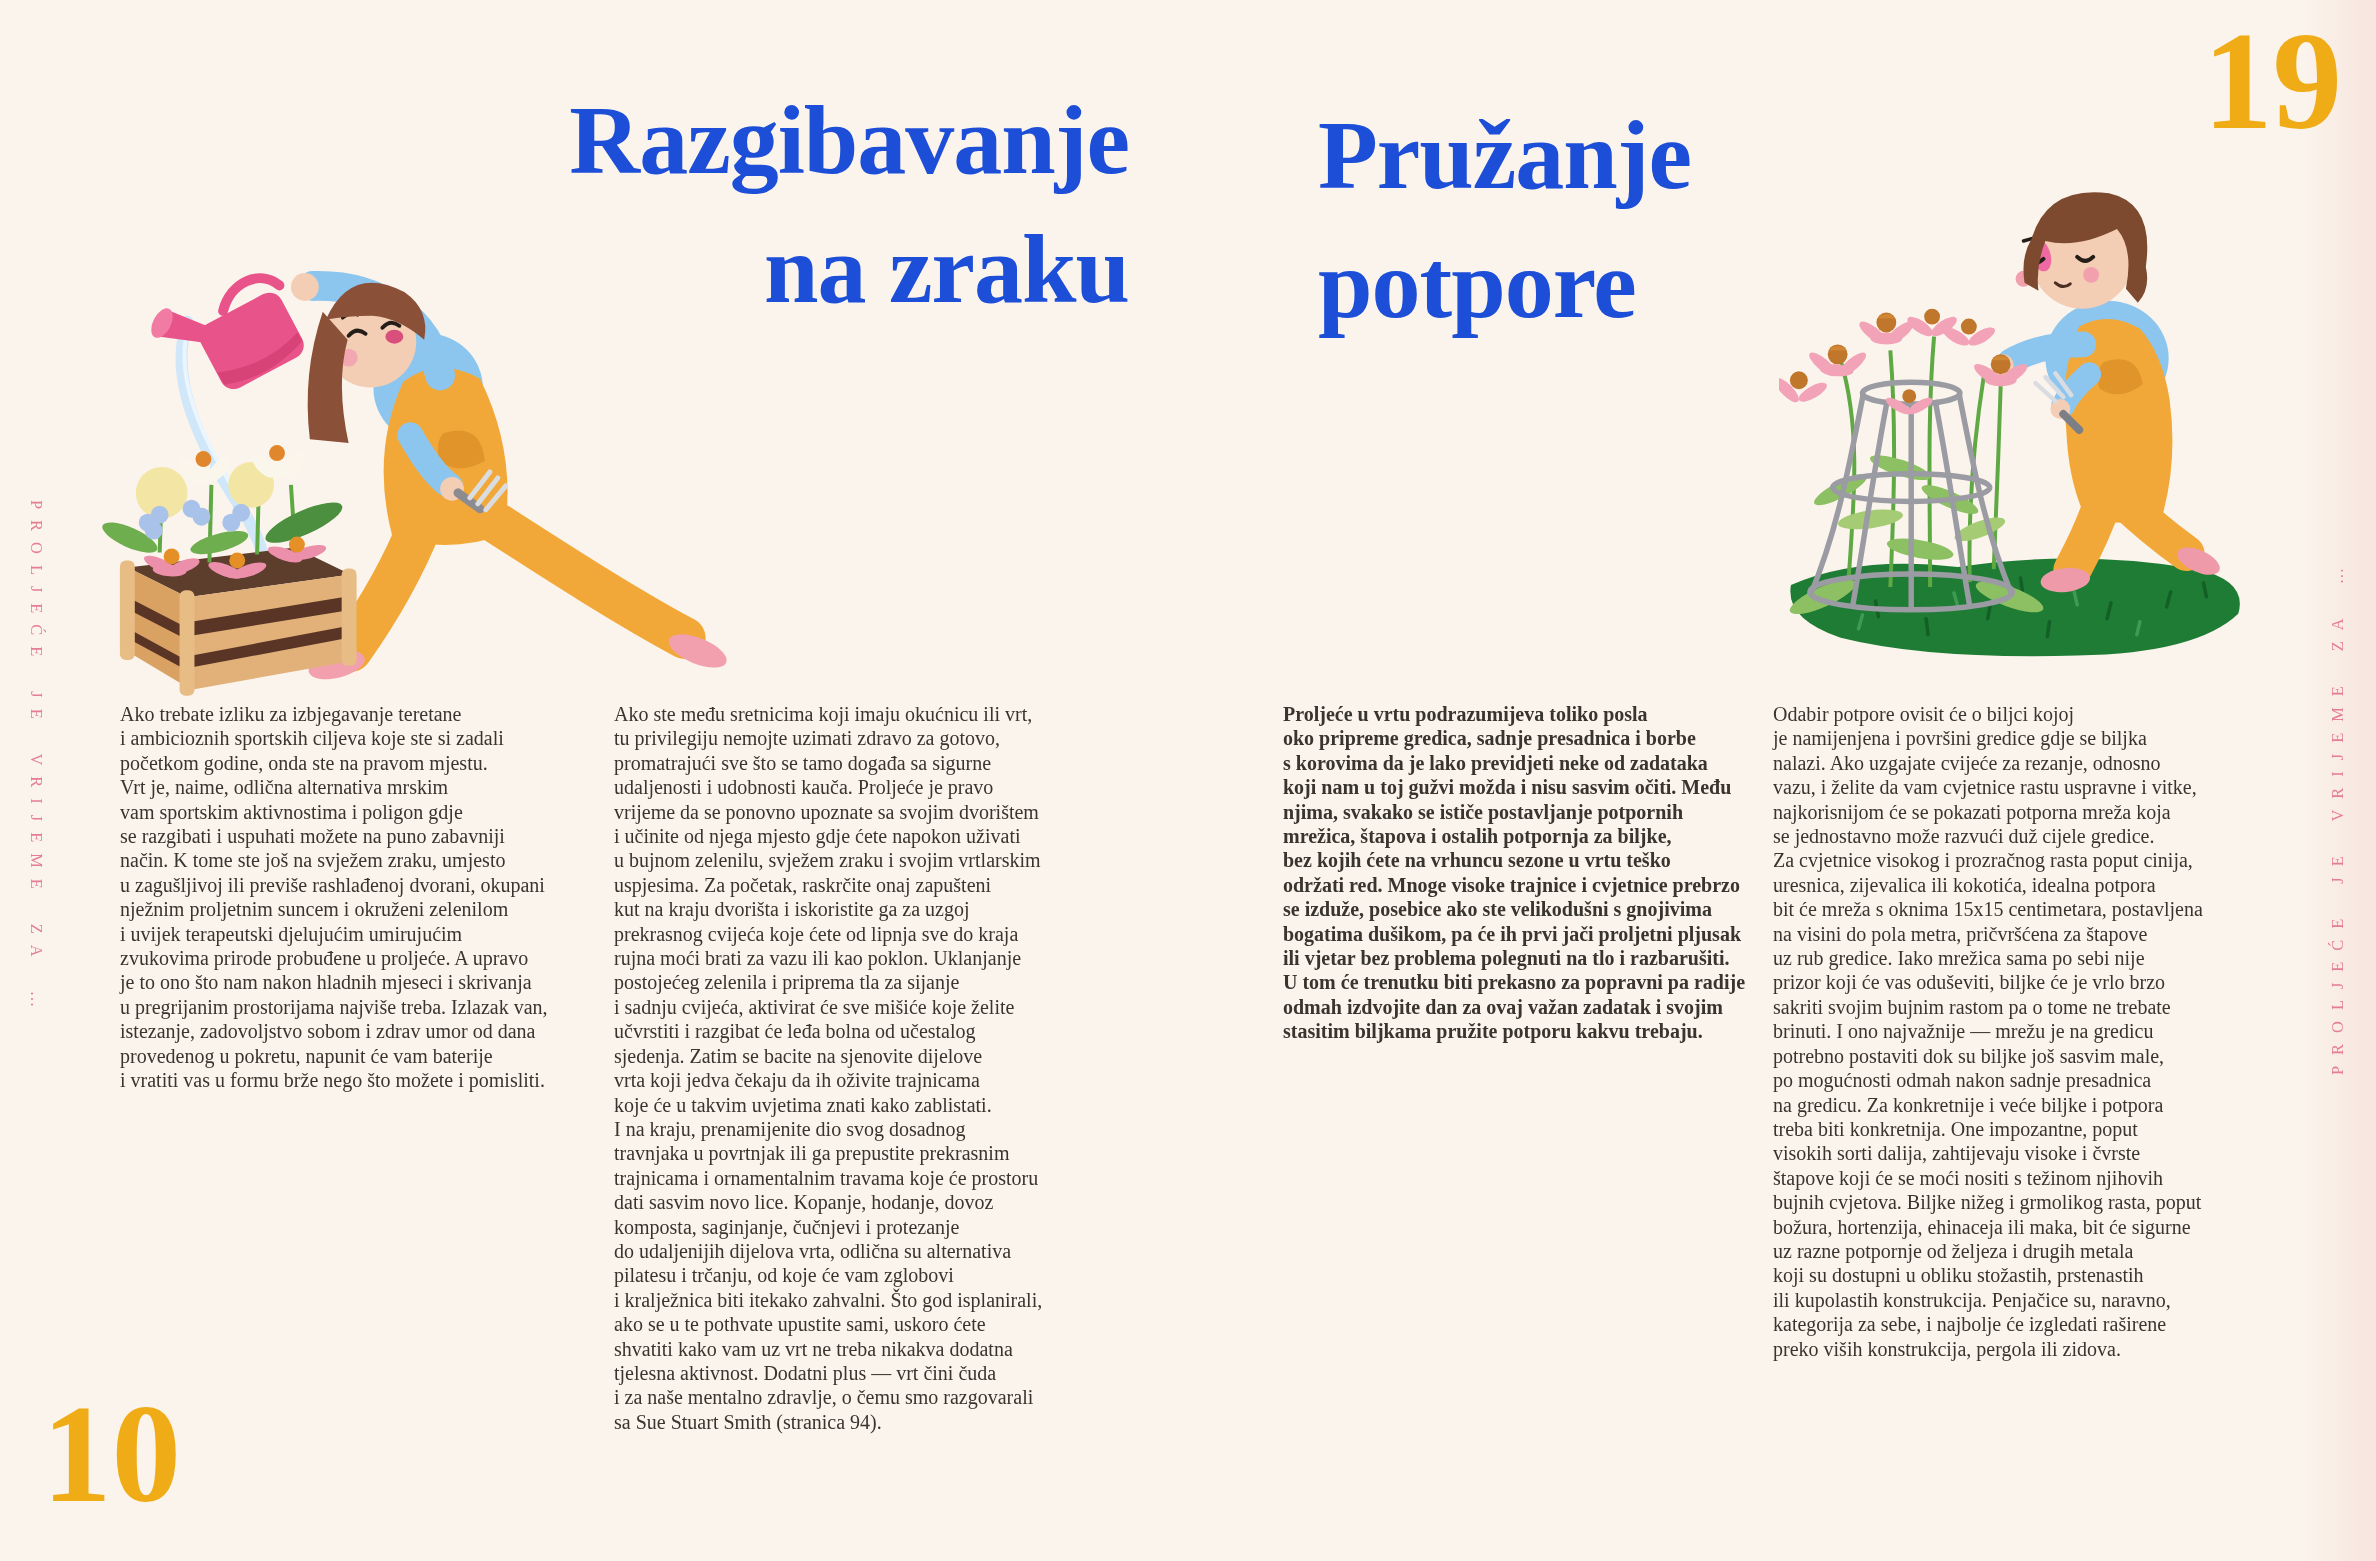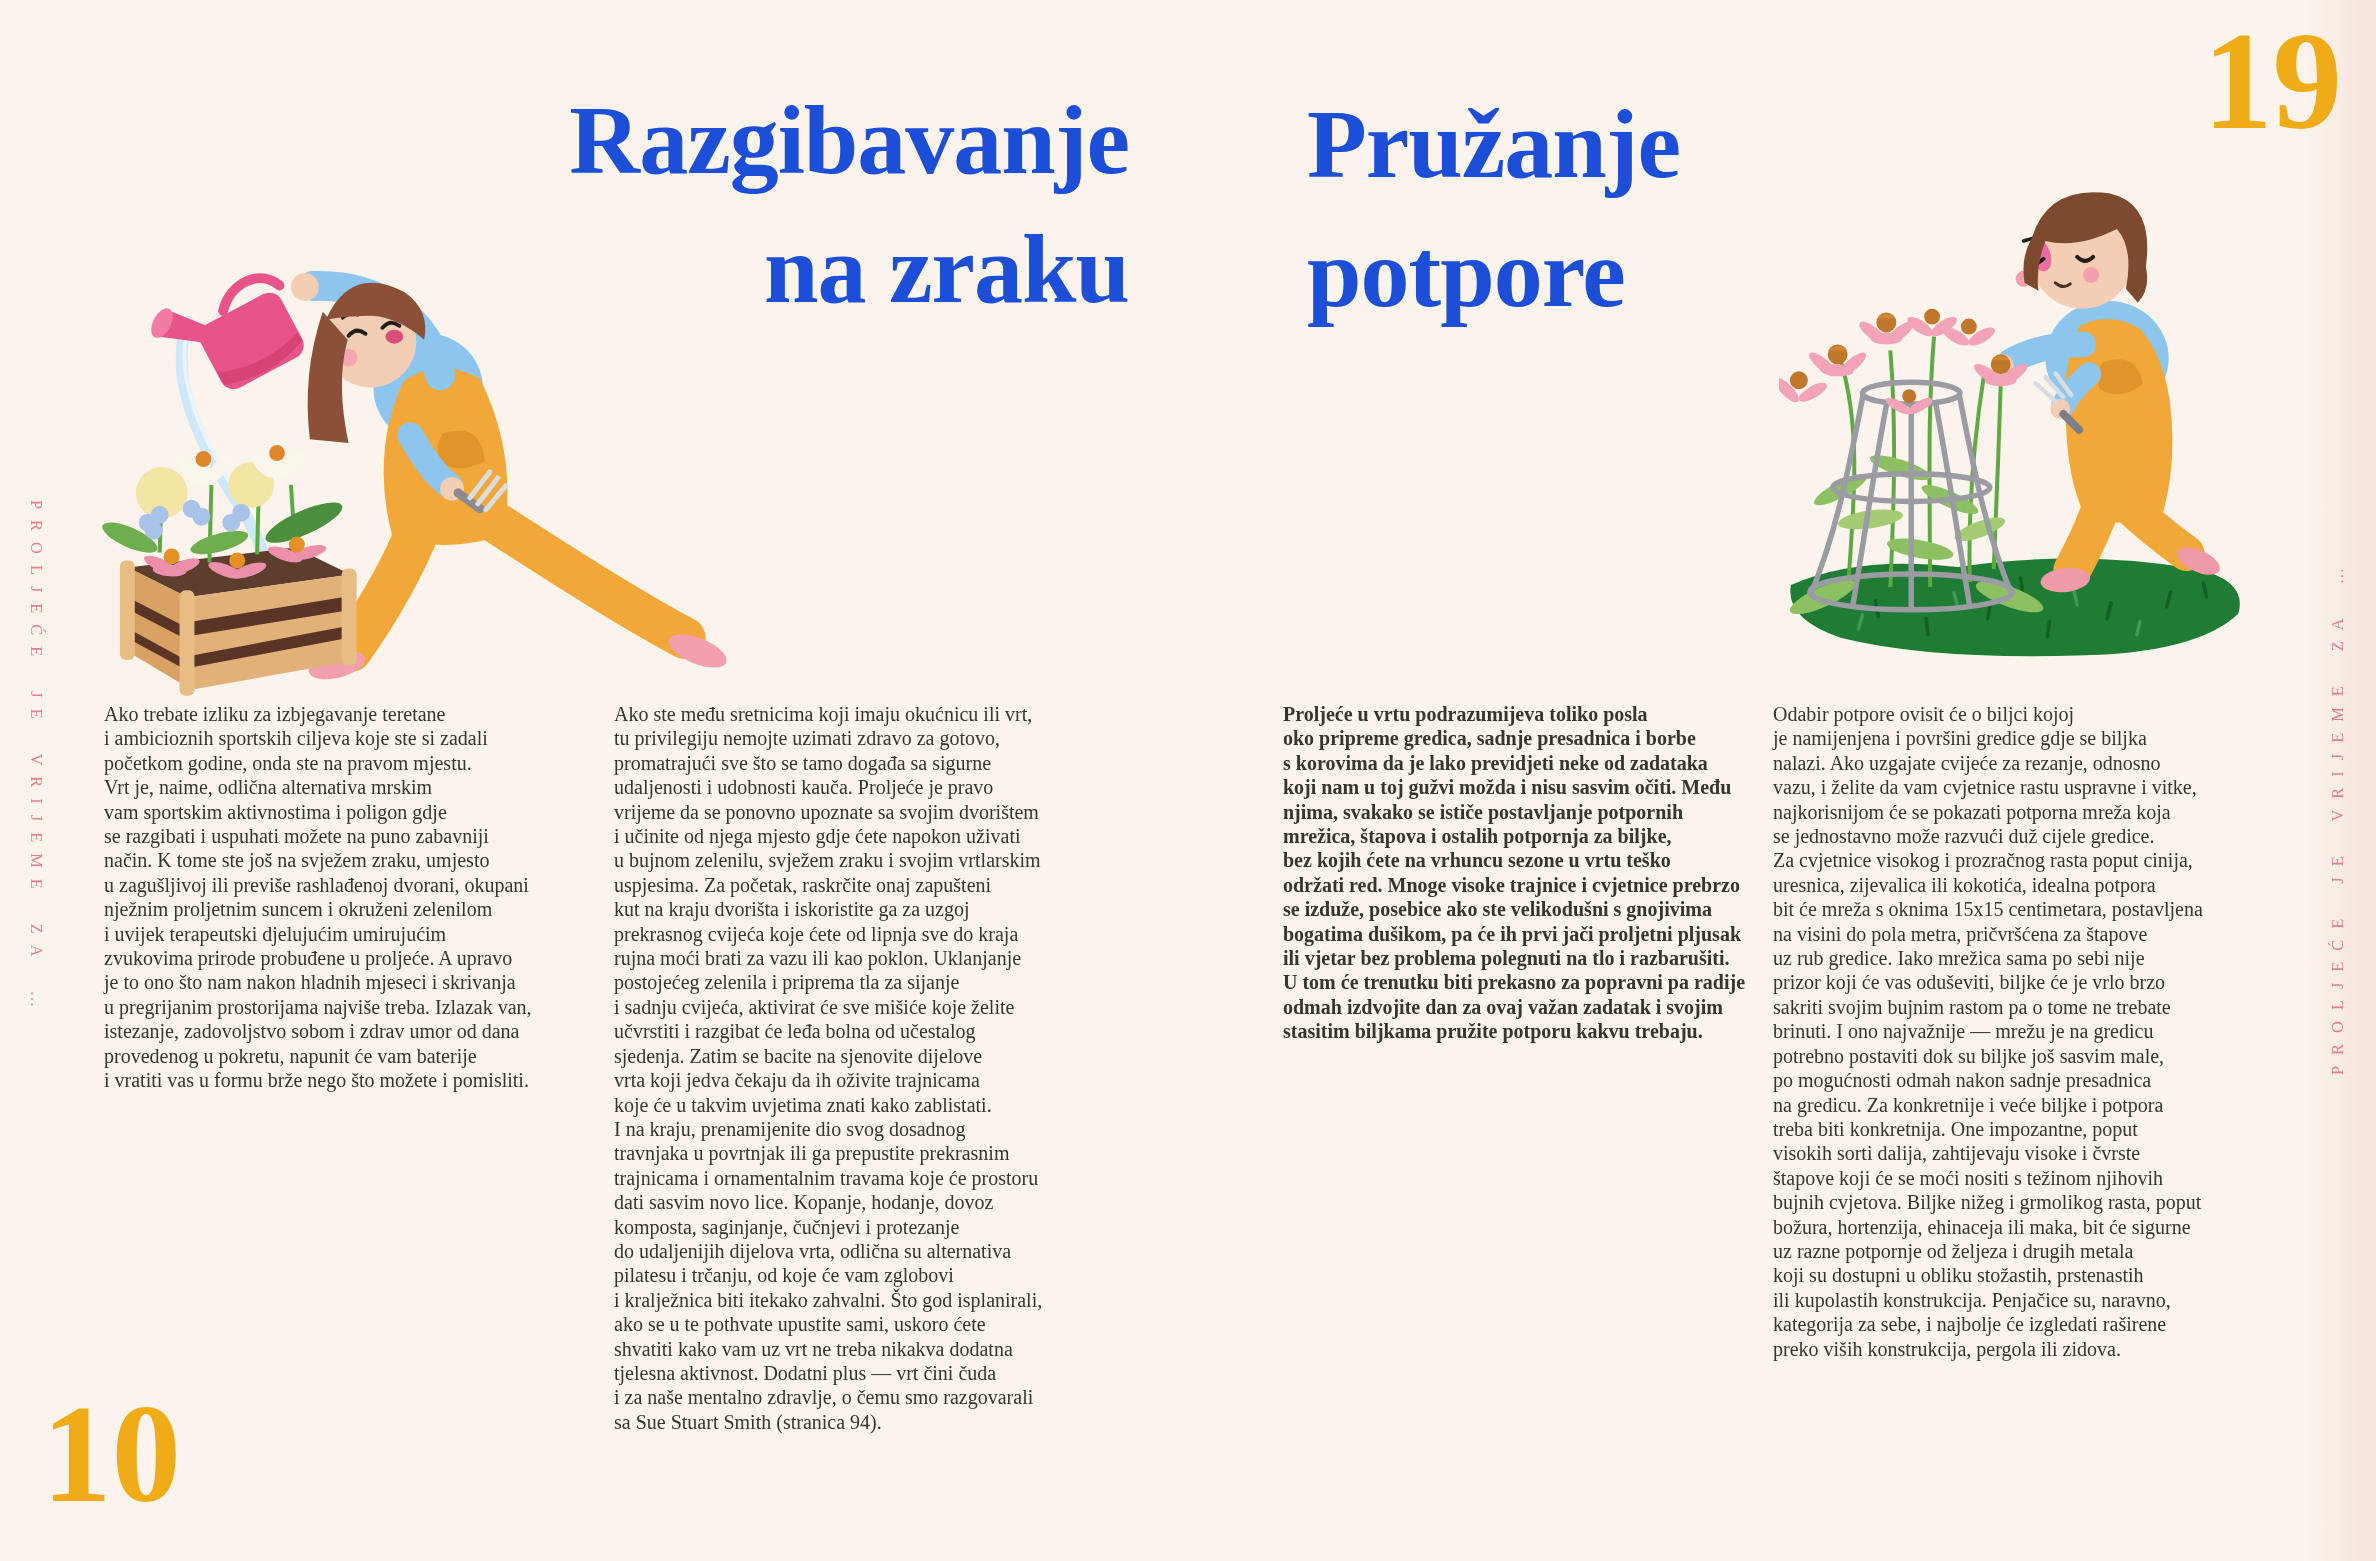--- a/index.html
+++ b/index.html
@@ -50,41 +50,41 @@
   .edge-right{right:28px;top:498px;height:577px;transform:rotate(180deg);}
   .col{
     position:absolute;
     top:702px;
     color:#38342e;
     font-size:20px;
     line-height:24.4px;
     white-space:pre-line;
     font-family:"Liberation Serif", serif;
   }
-  .col1{left:104px;width:502px;}
+  .col1{left:120px;width:502px;}
   .col2{left:614px;width:502px;}
   .col3{left:1283px;width:502px;font-weight:bold;}
   .col4{left:1773px;width:527px;}
   .illu{position:absolute;}
   .illu-left{left:100px;top:224px;}
   .illu-right{left:1779px;top:169px;}
 </style>
 </head>
 <body>
 
 <div class="spread">
 
   <div class="edge-strip"></div>
 
   <div class="edge-text edge-left">PROLJEĆE JE VRIJEME ZA …</div>
   <div class="edge-text edge-right">PROLJEĆE JE VRIJEME ZA …</div>
 
   <h1 class="page-title title-left" style="margin:0;">Razgibavanje
 na zraku</h1>
-  <h1 class="page-title title-right" style="margin:4px;">Pružanje
+  <h1 class="page-title title-right" style="margin:15px;">Pružanje
 potpore</h1>
 
   <div class="page-number num-left">10</div>
   <div class="page-number num-right">19</div>
 
   <div class="col col1">Ako trebate izliku za izbjegavanje teretane
 i ambicioznih sportskih ciljeva koje ste si zadali
 početkom godine, onda ste na pravom mjestu.
 Vrt je, naime, odlična alternativa mrskim
 vam sportskim aktivnostima i poligon gdje

